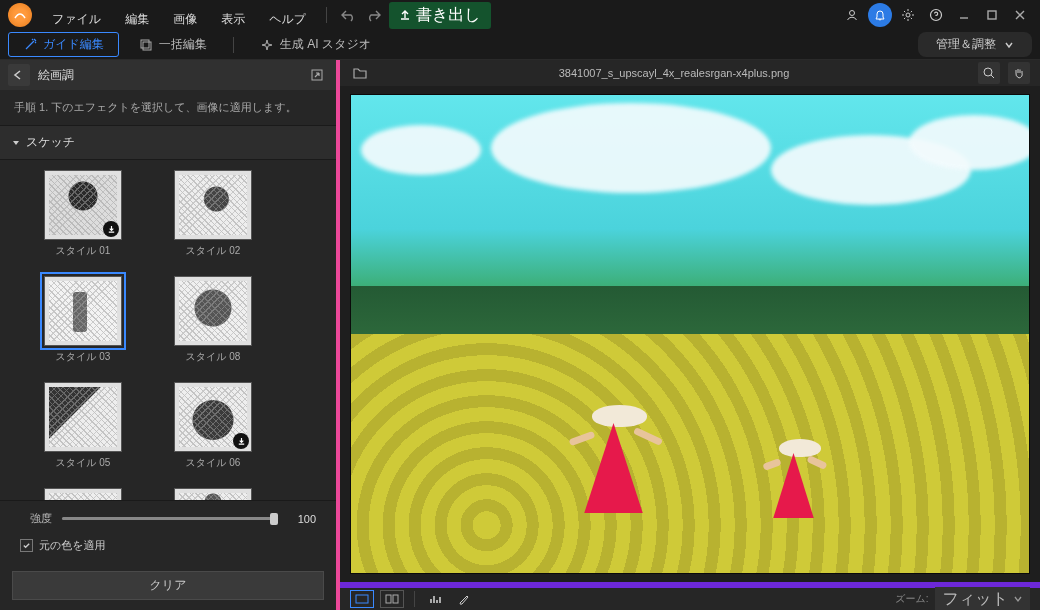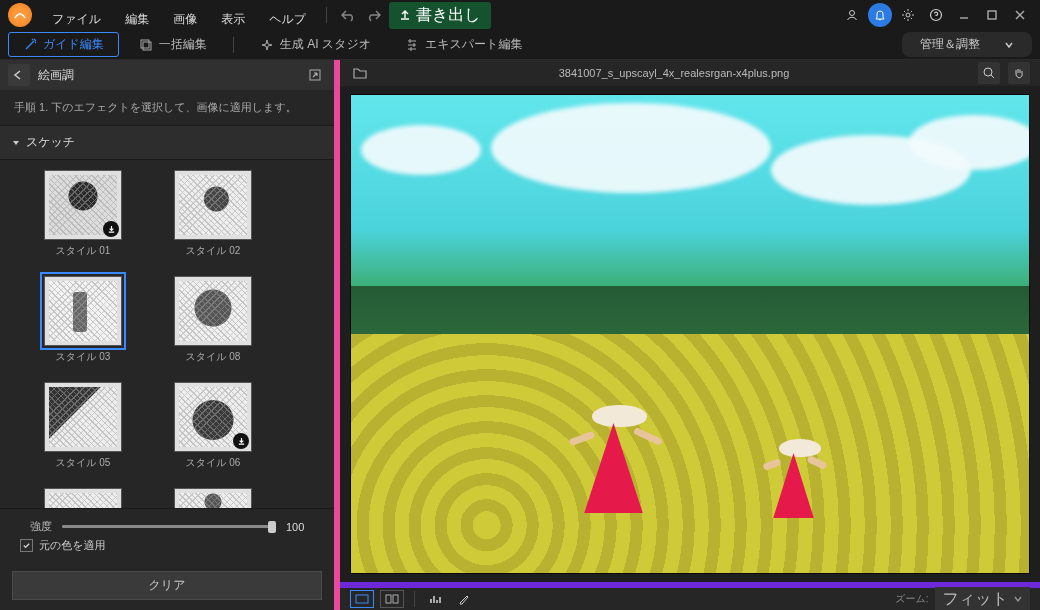--- a/index.html
+++ b/index.html
@@ -23,50 +23,50 @@
 .win-btn { width: 24px; height: 24px; display: flex; align-items: center; justify-content: center; cursor: pointer; }
 .win-btn svg { stroke: #aaa; fill: none; }
 
 
 .modebar { height: 30px; background: #1a1a1a; display: flex; align-items: center; padding: 0 8px; gap: 6px; border-bottom: 1px solid #2a2a2a; }
 .mode-btn { padding: 3px 14px; display: flex; align-items: center; gap: 6px; font-size: 12px; cursor: pointer; border-radius: 3px; color: #bbb; }
 .mode-btn.active { border: 1px solid #3a89ff; color: #3a89ff; }
 .mode-btn svg { width: 14px; height: 14px; }
 .mode-btn.active svg { stroke:#3a89ff; }
 .modebar-spacer { flex: 1; }
-.manage-btn { padding: 4px 18px; background: #2a2a2a; display: flex; align-items: center; gap: 24px; font-size: 12px; cursor: pointer; color:#ccc;border-radius:8px; }
+.manage-btn { padding: 4px 18px; background: #2a2a2a; display: flex; align-items: center; gap: 8px; font-size: 12px; cursor: pointer; color:#ccc;border-radius:8px; }
 .manage-btn svg { width: 10px; height: 10px; }
 
 
 .main { display: flex; height: 550px; }
-.sidebar { width: 340px; background: #262626; display: flex; flex-direction: column; border-right: 6px solid #ec4899; }
+.sidebar { width: 340px; background: #262626; display: flex; flex-direction: column; border-right: 4px solid #ec4899; }
 .panel-header { height: 30px; background: #303030; display: flex; align-items: center; padding: 0 8px; gap: 8px; }
 .back-btn { width: 22px; height: 22px; display: flex; align-items: center; justify-content: center; cursor: pointer; background:#3a3a3a; border-radius:2px; }
 .back-btn svg { stroke: #ccc; fill: none; }
 .panel-title { flex: 1; font-size: 12px; color: #ddd; }
 .expand-btn { width: 22px; height: 22px; cursor: pointer; display:flex; align-items:center; justify-content:center; }
 .expand-btn svg { stroke:#aaa; fill:none; }
 .instruction { padding: 10px 14px; font-size: 11px; color: #aaa; }
 .section-head { padding: 8px 12px; background: #2d2d2d; font-size: 12px; color: #ddd; display: flex; align-items: center; gap: 6px; cursor: pointer; border-top:1px solid #1a1a1a; border-bottom:1px solid #1a1a1a; }
 .section-head svg { width: 8px; height: 8px; }
 .thumbs-wrap { flex: 1; overflow-y: auto; padding: 10px 20px; }
 .thumbs-grid { display: grid; grid-template-columns: repeat(2, 90px); gap: 18px 40px; justify-content: start; padding-left: 18px; }
 .thumb-item { display: flex; flex-direction: column; align-items: center; gap: 4px; cursor: pointer; }
 .thumb { width: 78px; height: 70px; background: #e0e0e0; position: relative; border: 1px solid #555; }
 .thumb.selected { outline: 2px solid #3a89ff; outline-offset: 2px; }
 .thumb-dl { position: absolute; bottom: 2px; right: 2px; width: 16px; height: 16px; background: #111; border-radius: 50%; display: flex; align-items: center; justify-content: center; }
 .thumb-dl svg { width: 9px; height: 9px; stroke: #fff; fill: none; }
 .thumb-label { font-size: 10px; color: #aaa; text-align: center; }
 .controls { padding: 10px 20px; border-top: 1px solid #1a1a1a; }
-.slider-row { display: flex; align-items: center; gap: 10px; margin-bottom: 4px; }
+.slider-row { display: flex; align-items: center; gap: 10px; margin-bottom: 12px; }
 .slider-label { font-size: 11px; color: #bbb; width: 32px; text-align:right; }
 .slider { flex: 1; height: 3px; background: #555; position: relative; border-radius: 2px; }
 .slider-fill { position: absolute; left: 0; top: 0; height: 100%; width: 100%; background: #888; border-radius: 2px; }
 .slider-thumb { position: absolute; right: 0; top: -4px; width: 8px; height: 12px; background: #ccc; border-radius: 2px; }
-.slider-value { font-size: 11px; color: #ddd; width: 28px; text-align:left; }
+.slider-value { font-size: 11px; color: #ddd; width: 28px; text-align:right; }
 .check-row { display: flex; align-items: center; gap: 6px; font-size: 11px; color: #ccc; cursor: pointer; }
 .checkbox { width: 13px; height: 13px; border: 1px solid #777; display: flex; align-items: center; justify-content: center; background:#2a2a2a; }
 .checkbox svg { width: 9px; height: 9px; stroke: #ccc; }
 .clear-row { padding: 8px 12px 10px; }
 .clear-btn { width: 100%; background: #3a3a3a; color: #ccc; text-align: center; padding: 5px; font-size: 12px; cursor: pointer; border:1px solid #4a4a4a; }
 
 
 .viewer { flex: 1; display: flex; flex-direction: column; background: #1e1e1e; }
 .viewer-top { height: 26px; display: flex; align-items: center; padding: 0 10px; gap: 8px; background:#262626; }
 .folder-btn { width: 20px; height: 18px; cursor: pointer; display:flex; align-items:center; justify-content:center; }
@@ -209,26 +209,20 @@
       </svg>
     <span>一括編集</span>
   </div>
   <div class="menubar-sep"></div>
   <div class="mode-btn">
     <svg viewBox="0 0 14 14">
         <path d="M7 2 L8 6 L12 7 L8 8 L7 12 L6 8 L2 7 L6 6 Z" stroke="#aaa" fill="none"></path>
       </svg>
     <span>生成 AI スタジオ</span>
   </div>
-  <div class="mode-btn">
-    <svg viewBox="0 0 14 14">
-        <path d="M3 3 H11 M3 7 H11 M3 11 H11 M5 1 V5 M9 5 V9 M6 9 V13" stroke="#aaa" fill="none"></path>
-      </svg>
-    <span>エキスパート編集</span>
-  </div>
   <div class="modebar-spacer"></div>
   <div class="manage-btn">
     <span>管理＆調整</span>
     <svg viewBox="0 0 10 10">
         <path d="M2 3 L5 7 L8 3" stroke="#ccc" fill="none" stroke-width="1.4"></path>
       </svg>
   </div>
 </div>
 
 <div class="main">

